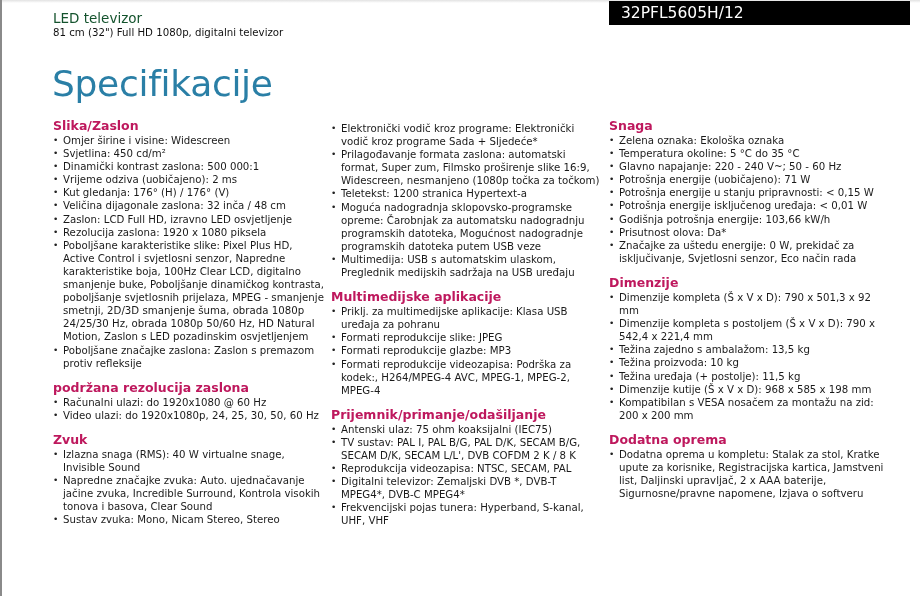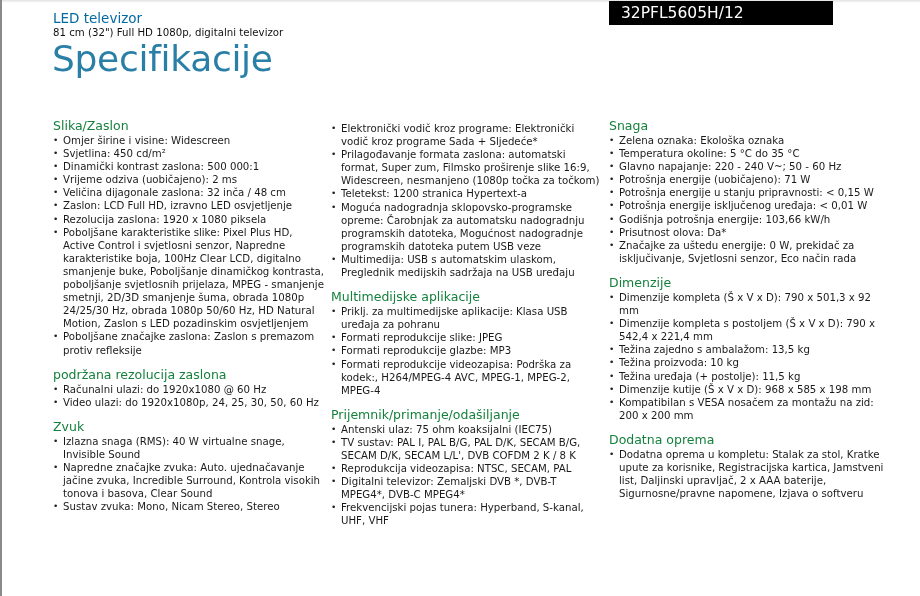--- a/index.html
+++ b/index.html
@@ -12,45 +12,45 @@
   }
   .frame-left {
     position: absolute; left: 0; top: 0; width: 2px; height: 596px; background: #8a8a8a;
   }
   .frame-top {
     position: absolute; left: 0; top: 0; width: 920px; height: 3px;
     background: linear-gradient(#e2e2e2, #ffffff);
   }
   .product-line {
     position: absolute; left: 53px; top: 10px;
-    font-size: 13.5px; color: #0369a1;
+    font-size: 13.5px; color: #14532d;
   }
   .product-sub {
     position: absolute; left: 53px; top: 27px;
     font-size: 10.2px; color: #111;
   }
   .title {
-    position: absolute; left: 52px; top: 38px;
+    position: absolute; left: 52px; top: 63px;
     font-size: 36px; color: #2a7fa6; font-weight: normal; letter-spacing: -0.3px;
     font-family: "DejaVu Sans", sans-serif;
   }
   .model-badge {
-    position: absolute; left: 609px; top: 1px; width: 224px; height: 24px;
+    position: absolute; left: 609px; top: 1px; width: 301px; height: 24px;
     background: #000; color: #fff;
     font-size: 15.5px; line-height: 24px; padding-left: 12px; box-sizing: border-box;
   }
   .col {
     position: absolute; top: 118px;
     font-size: 10.2px; line-height: 13.1px;
   }
   .col1 { left: 53px; width: 272px; }
   .col2 { left: 331px; width: 272px; top: 122px; }
   .col3 { left: 609px; width: 282px; }
   .section-title {
-    color: #15803d; font-weight: normal; font-size: 12.5px; line-height: 15px;
+    color: #be185d; font-weight: bold; font-size: 12.5px; line-height: 15px;
     margin: 0 0 1px 0;
   }
   .section { margin-bottom: 10px; }
   ul { list-style: none; margin: 0; padding: 0; }
   li { position: relative; padding-left: 10px; }
   li::before {
     content: "•"; position: absolute; left: 0; top: 0; font-size: 9px; color: #222;
   }
   li.continuation { padding-left: 10px; }
   li.continuation::before { content: ""; }
@@ -67,20 +67,21 @@
 <div class="model-badge">32PFL5605H/12</div>
 
 <div class="col col1">
   <div class="section">
     <div class="section-title">Slika/Zaslon</div>
     <ul>
         <li>Omjer širine i visine: Widescreen</li>
         <li>Svjetlina: 450 cd/m²</li>
         <li>Dinamički kontrast zaslona: 500 000:1</li>
         <li>Vrijeme odziva (uobičajeno): 2 ms</li>
+        <li>Kut gledanja: 176° (H) / 176° (V)</li>
         <li>Veličina dijagonale zaslona: 32 inča / 48 cm</li>
         <li>Zaslon: LCD Full HD, izravno LED osvjetljenje</li>
         <li>Rezolucija zaslona: 1920 x 1080 piksela</li>
         <li>Poboljšane karakteristike slike: Pixel Plus HD, Active Control i svjetlosni senzor, Napredne karakteristike boja, 100Hz Clear LCD, digitalno smanjenje buke, Poboljšanje dinamičkog kontrasta, poboljšanje svjetlosnih prijelaza, MPEG - smanjenje smetnji, 2D/3D smanjenje šuma, obrada 1080p 24/25/30 Hz, obrada 1080p 50/60 Hz, HD Natural Motion, Zaslon s LED pozadinskim osvjetljenjem</li>
         <li>Poboljšane značajke zaslona: Zaslon s premazom protiv refleksije</li>
       </ul>
   </div>
   <div class="section">
     <div class="section-title">podržana rezolucija zaslona</div>
     <ul>

